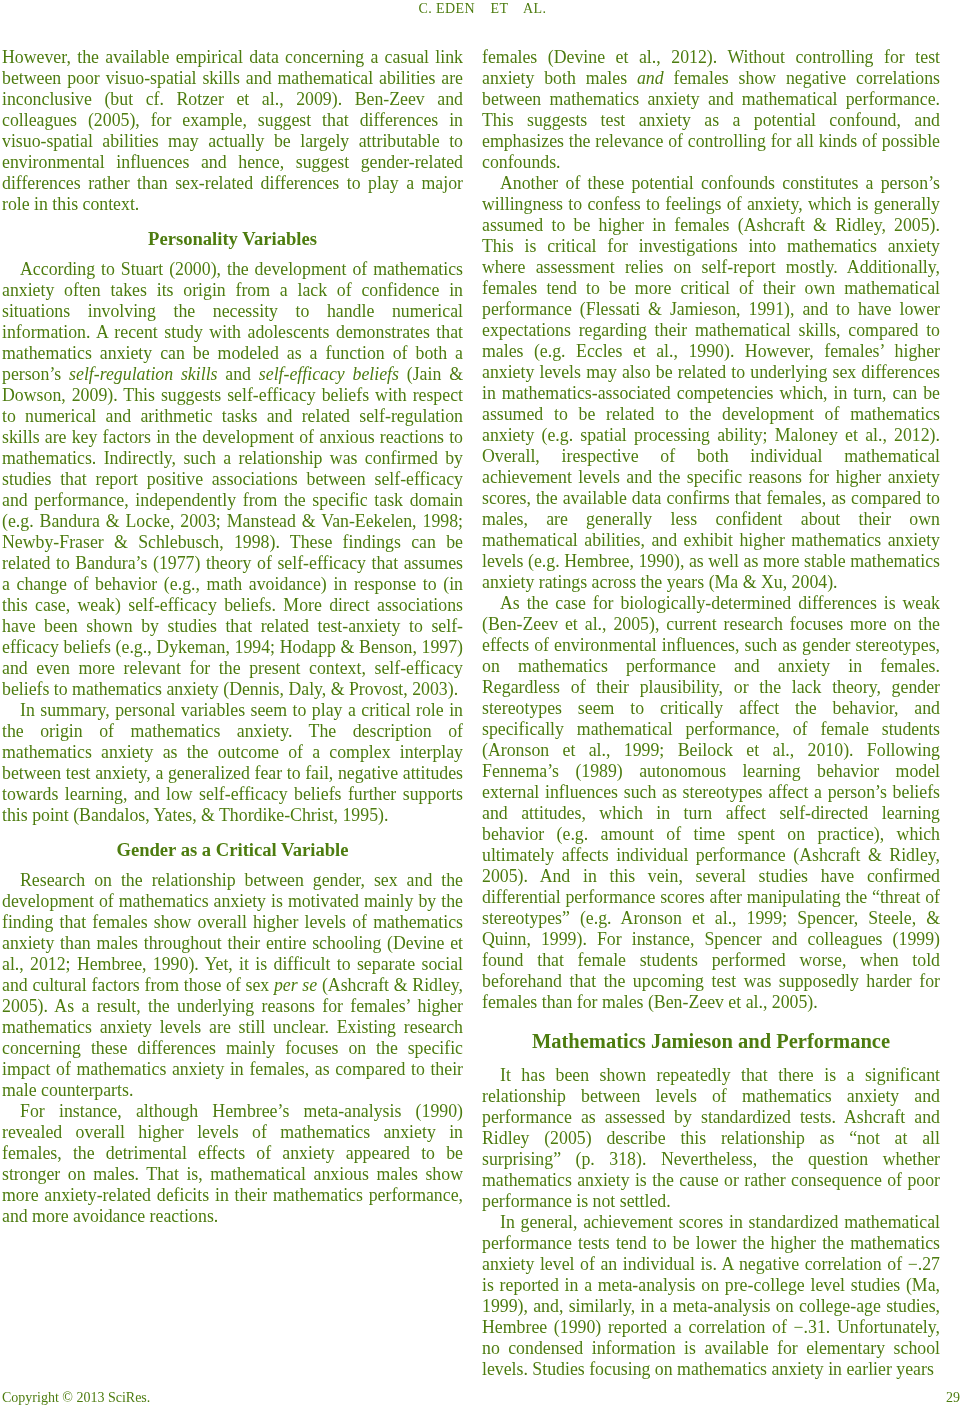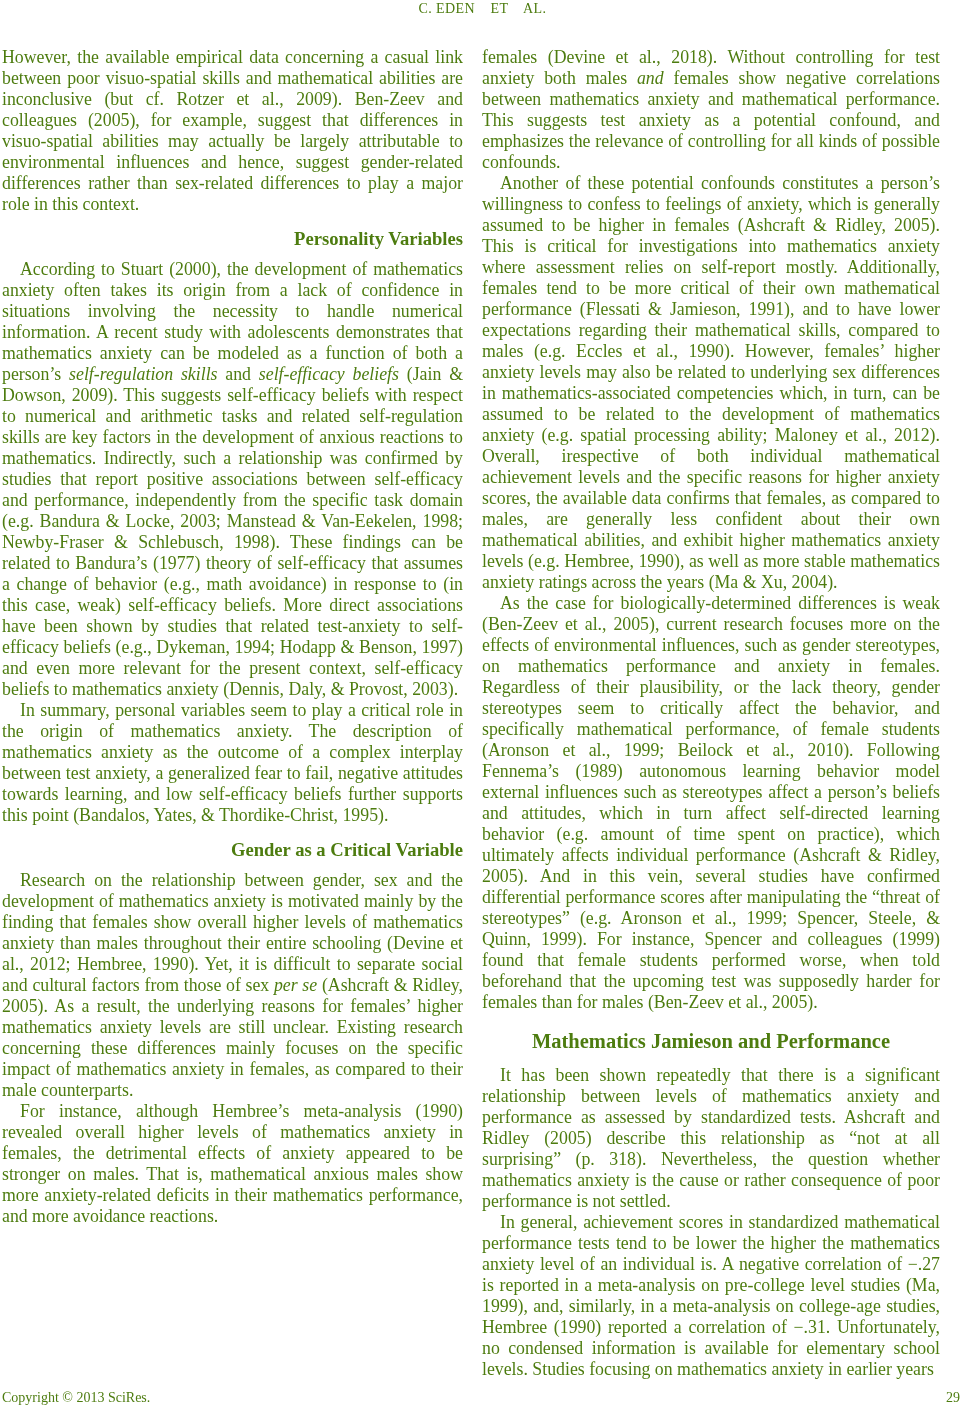--- a/index.html
+++ b/index.html
@@ -37,21 +37,21 @@
     line-height: 21px;
     text-align: justify;
     text-justify: inter-word;
   }
   .body-para.indent { text-indent: 18px; }
   .subsection-heading {
     font-weight: bold;
     font-size: 18.6px;
     line-height: 22px;
     margin: 13px 0 9px 0;
-    text-align: right;
+    text-align: center;
   }
   .section-heading {
     font-weight: bold;
     font-size: 20.5px;
     line-height: 24px;
     margin: 16px 0 12px 0;
     text-align: center;
   }
   .footer {
     position: absolute;
@@ -73,21 +73,21 @@
     <div class="column column-left">
         <p class="body-para"><span>However, the available empirical data concerning a casual link between poor visuo-spatial skills and mathematical abilities are inconclusive (but cf. Rotzer et al., 2009). Ben-Zeev and colleagues (2005), for example, suggest that differences in visuo-spatial abilities may actually be largely attributable to environmental influences and hence, suggest gender-related differences rather than sex-related differences to play a major role in this context.</span></p>
         <div class="subsection-heading"><span>Personality Variables</span></div>
         <p class="body-para indent"><span>According to Stuart (2000), the development of mathematics anxiety often takes its origin from a lack of confidence in situations involving the necessity to handle numerical information. A recent study with adolescents demonstrates that mathematics anxiety can be modeled as a function of both a person’s </span><i>self-regulation skills</i><span> and </span><i>self-efficacy beliefs</i><span> (Jain &amp; Dowson, 2009). This suggests self-efficacy beliefs with respect to numerical and arithmetic tasks and related self-regulation skills are key factors in the development of anxious reactions to mathematics. Indirectly, such a relationship was confirmed by studies that report positive associations between self-efficacy and performance, independently from the specific task domain (e.g. Bandura &amp; Locke, 2003; Manstead &amp; Van-Eekelen, 1998; Newby-Fraser &amp; Schlebusch, 1998). These findings can be related to Bandura’s (1977) theory of self-efficacy that assumes a change of behavior (e.g., math avoidance) in response to (in this case, weak) self-efficacy beliefs. More direct associations have been shown by studies that related test-anxiety to self-efficacy beliefs (e.g., Dykeman, 1994; Hodapp &amp; Benson, 1997) and even more relevant for the present context, self-efficacy beliefs to mathematics anxiety (Dennis, Daly, &amp; Provost, 2003).</span></p>
         <p class="body-para indent"><span>In summary, personal variables seem to play a critical role in the origin of mathematics anxiety. The description of mathematics anxiety as the outcome of a complex interplay between test anxiety, a generalized fear to fail, negative attitudes towards learning, and low self-efficacy beliefs further supports this point (Bandalos, Yates, &amp; Thordike-Christ, 1995).</span></p>
         <div class="subsection-heading"><span>Gender as a Critical Variable</span></div>
         <p class="body-para indent"><span>Research on the relationship between gender, sex and the development of mathematics anxiety is motivated mainly by the finding that females show overall higher levels of mathematics anxiety than males throughout their entire schooling (Devine et al., 2012; Hembree, 1990). Yet, it is difficult to separate social and cultural factors from those of sex </span><i>per se</i><span> (Ashcraft &amp; Ridley, 2005). As a result, the underlying reasons for females’ higher mathematics anxiety levels are still unclear. Existing research concerning these differences mainly focuses on the specific impact of mathematics anxiety in females, as compared to their male counterparts.</span></p>
         <p class="body-para indent"><span>For instance, although Hembree’s meta-analysis (1990) revealed overall higher levels of mathematics anxiety in females, the detrimental effects of anxiety appeared to be stronger on males. That is, mathematical anxious males show more anxiety-related deficits in their mathematics performance, and more avoidance reactions.</span></p>
       </div>
     <div class="column column-right">
-        <p class="body-para"><span>females (Devine et al., 2018). Without controlling for test anxiety both males </span><i>and</i><span> females show negative correlations between mathematics anxiety and mathematical performance. This suggests test anxiety as a potential confound, and emphasizes the relevance of controlling for all kinds of possible confounds.</span></p>
+        <p class="body-para"><span>females (Devine et al., 2012). Without controlling for test anxiety both males </span><i>and</i><span> females show negative correlations between mathematics anxiety and mathematical performance. This suggests test anxiety as a potential confound, and emphasizes the relevance of controlling for all kinds of possible confounds.</span></p>
         <p class="body-para indent"><span>Another of these potential confounds constitutes a person’s willingness to confess to feelings of anxiety, which is generally assumed to be higher in females (Ashcraft &amp; Ridley, 2005). This is critical for investigations into mathematics anxiety where assessment relies on self-report mostly. Additionally, females tend to be more critical of their own mathematical performance (Flessati &amp; Jamieson, 1991), and to have lower expectations regarding their mathematical skills, compared to males (e.g. Eccles et al., 1990). However, females’ higher anxiety levels may also be related to underlying sex differences in mathematics-associated competencies which, in turn, can be assumed to be related to the development of mathematics anxiety (e.g. spatial processing ability; Maloney et al., 2012). Overall, irespective of both individual mathematical achievement levels and the specific reasons for higher anxiety scores, the available data confirms that females, as compared to males, are generally less confident about their own mathematical abilities, and exhibit higher mathematics anxiety levels (e.g. Hembree, 1990), as well as more stable mathematics anxiety ratings across the years (Ma &amp; Xu, 2004).</span></p>
         <p class="body-para indent"><span>As the case for biologically-determined differences is weak (Ben-Zeev et al., 2005), current research focuses more on the effects of environmental influences, such as gender stereotypes, on mathematics performance and anxiety in females. Regardless of their plausibility, or the lack theory, gender stereotypes seem to critically affect the behavior, and specifically mathematical performance, of female students (Aronson et al., 1999; Beilock et al., 2010). Following Fennema’s (1989) autonomous learning behavior model external influences such as stereotypes affect a person’s beliefs and attitudes, which in turn affect self-directed learning behavior (e.g. amount of time spent on practice), which ultimately affects individual performance (Ashcraft &amp; Ridley, 2005). And in this vein, several studies have confirmed differential performance scores after manipulating the “threat of stereotypes” (e.g. Aronson et al., 1999; Spencer, Steele, &amp; Quinn, 1999). For instance, Spencer and colleagues (1999) found that female students performed worse, when told beforehand that the upcoming test was supposedly harder for females than for males (Ben-Zeev et al., 2005).</span></p>
         <div class="section-heading"><span>Mathematics Jamieson and Performance</span></div>
         <p class="body-para indent"><span>It has been shown repeatedly that there is a significant relationship between levels of mathematics anxiety and performance as assessed by standardized tests. Ashcraft and Ridley (2005) describe this relationship as “not at all surprising” (p. 318). Nevertheless, the question whether mathematics anxiety is the cause or rather consequence of poor performance is not settled.</span></p>
         <p class="body-para indent"><span>In general, achievement scores in standardized mathematical performance tests tend to be lower the higher the mathematics anxiety level of an individual is. A negative correlation of −.27 is reported in a meta-analysis on pre-college level studies (Ma, 1999), and, similarly, in a meta-analysis on college-age studies, Hembree (1990) reported a correlation of −.31. Unfortunately, no condensed information is available for elementary school levels. Studies focusing on mathematics anxiety in earlier years</span></p>
       </div>
   </div>
 
   <div class="footer">
     <span>Copyright © 2013 SciRes.</span>

